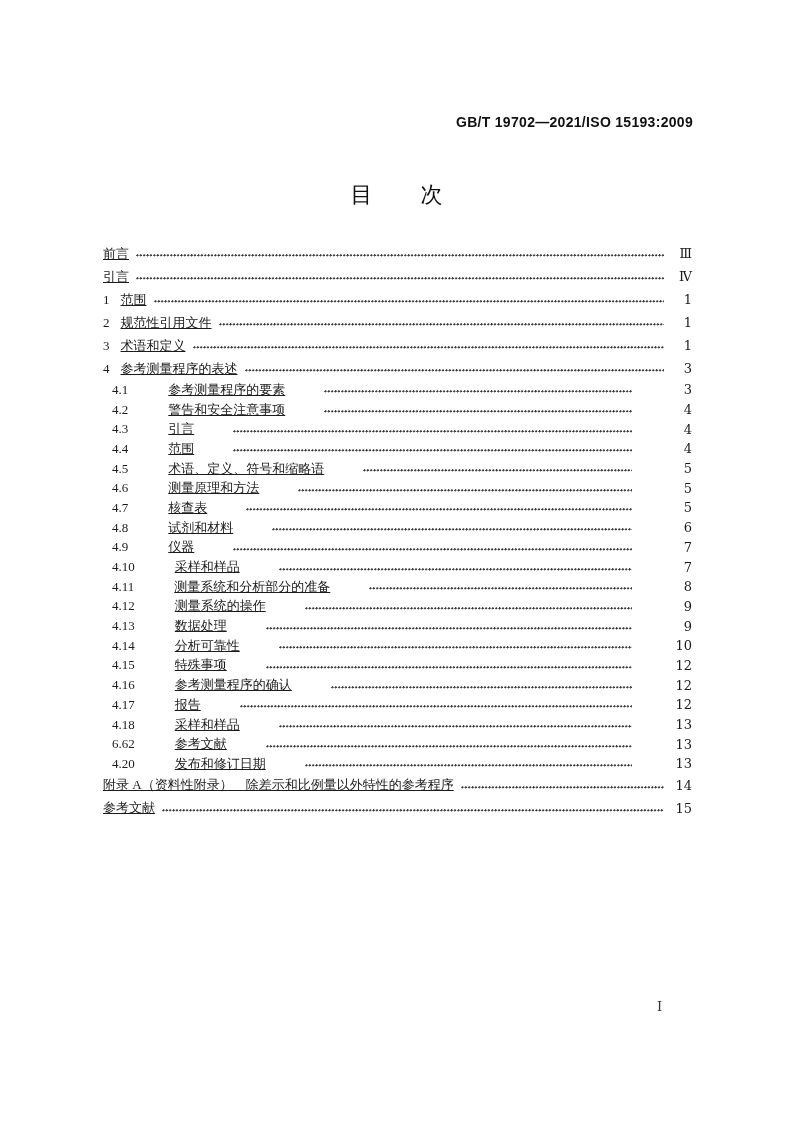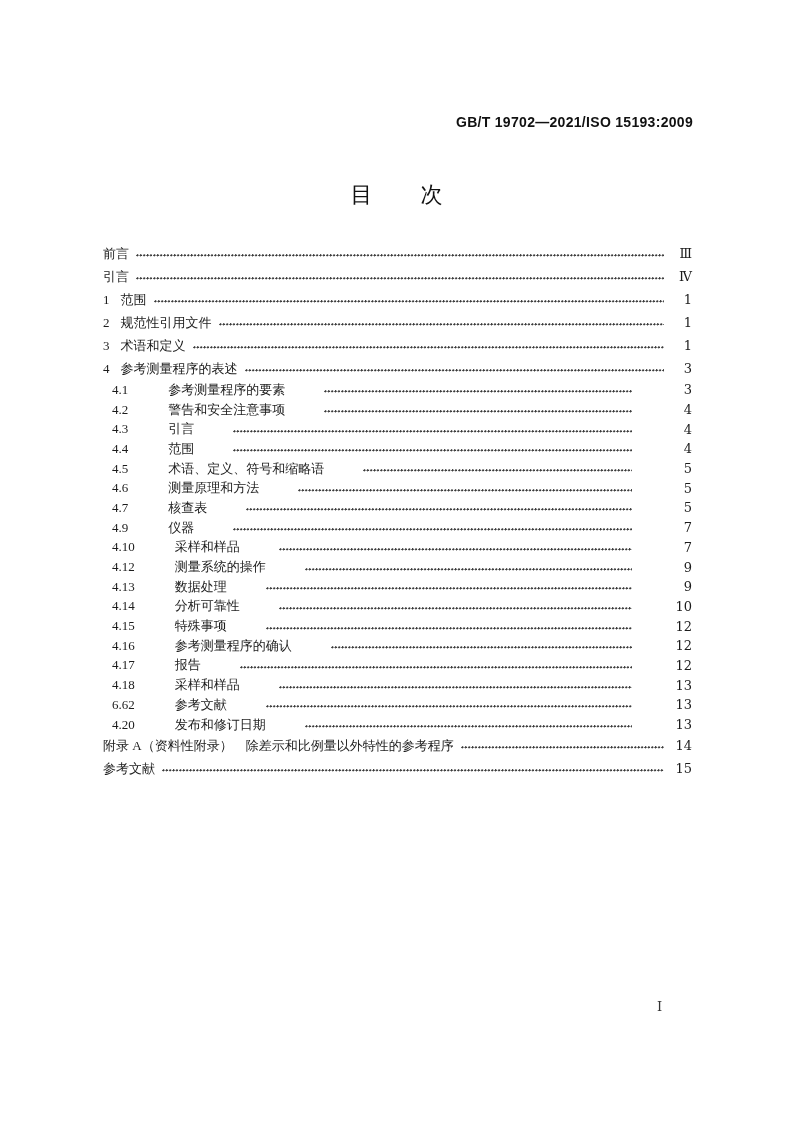--- a/index.html
+++ b/index.html
@@ -50,21 +50,21 @@
     display: flex;
     align-items: center;
     height: 23px;
     font-size: 13px;
     color: #1c1c1c;
   }
   .toc-row.lvl2 { height: 19.7px; gap: 32px; }
   .num  { white-space: pre; flex: 0 0 auto; }
   .lvl1 > .num { margin-right: 11px; }
   .lvl2 > .num { margin-left: 9px; margin-right: 8px; }
-  .label { white-space: pre; flex: 0 0 auto; }
+  .label { white-space: pre; flex: 0 0 auto; text-decoration: underline; }
   .dots {
     flex: 1 1 auto;
     height: 3px;
     margin: 4px 6px 0 7px;
     background-image: radial-gradient(circle at 1.4px 1.4px, #3a3a3a 0.9px, transparent 1.3px);
     background-size: 3.4px 3px;
     background-repeat: repeat-x;
     background-position: left center;
   }
   .pagenum {
@@ -165,32 +165,44 @@
     <span class="dots"></span>
     <span class="pagenum">5</span>
   </div>
       <div class="toc-row lvl2">
     <span class="num">4.7</span>
     <span class="label">核查表</span>
     <span class="dots"></span>
     <span class="pagenum">5</span>
   </div>
       <div class="toc-row lvl2">
+    <span class="num">4.8</span>
+    <span class="label">试剂和材料</span>
+    <span class="dots"></span>
+    <span class="pagenum">6</span>
+  </div>
+      <div class="toc-row lvl2">
     <span class="num">4.9</span>
     <span class="label">仪器</span>
     <span class="dots"></span>
     <span class="pagenum">7</span>
   </div>
       <div class="toc-row lvl2">
     <span class="num">4.10</span>
     <span class="label">采样和样品</span>
     <span class="dots"></span>
     <span class="pagenum">7</span>
   </div>
       <div class="toc-row lvl2">
+    <span class="num">4.11</span>
+    <span class="label">测量系统和分析部分的准备</span>
+    <span class="dots"></span>
+    <span class="pagenum">8</span>
+  </div>
+      <div class="toc-row lvl2">
     <span class="num">4.12</span>
     <span class="label">测量系统的操作</span>
     <span class="dots"></span>
     <span class="pagenum">9</span>
   </div>
       <div class="toc-row lvl2">
     <span class="num">4.13</span>
     <span class="label">数据处理</span>
     <span class="dots"></span>
     <span class="pagenum">9</span>

